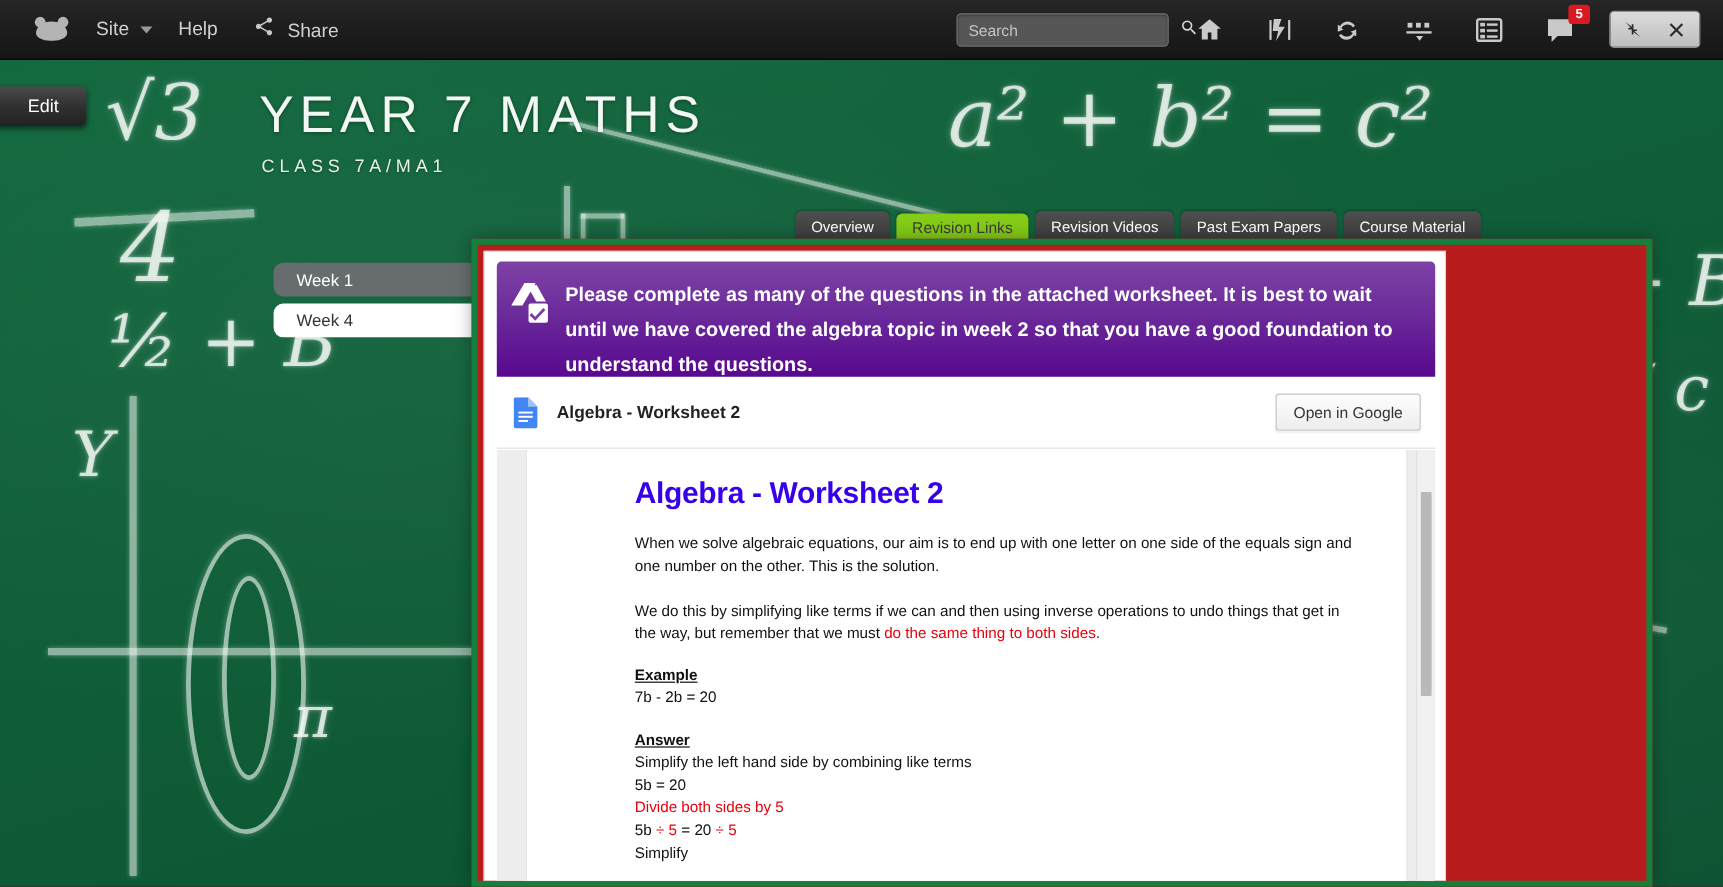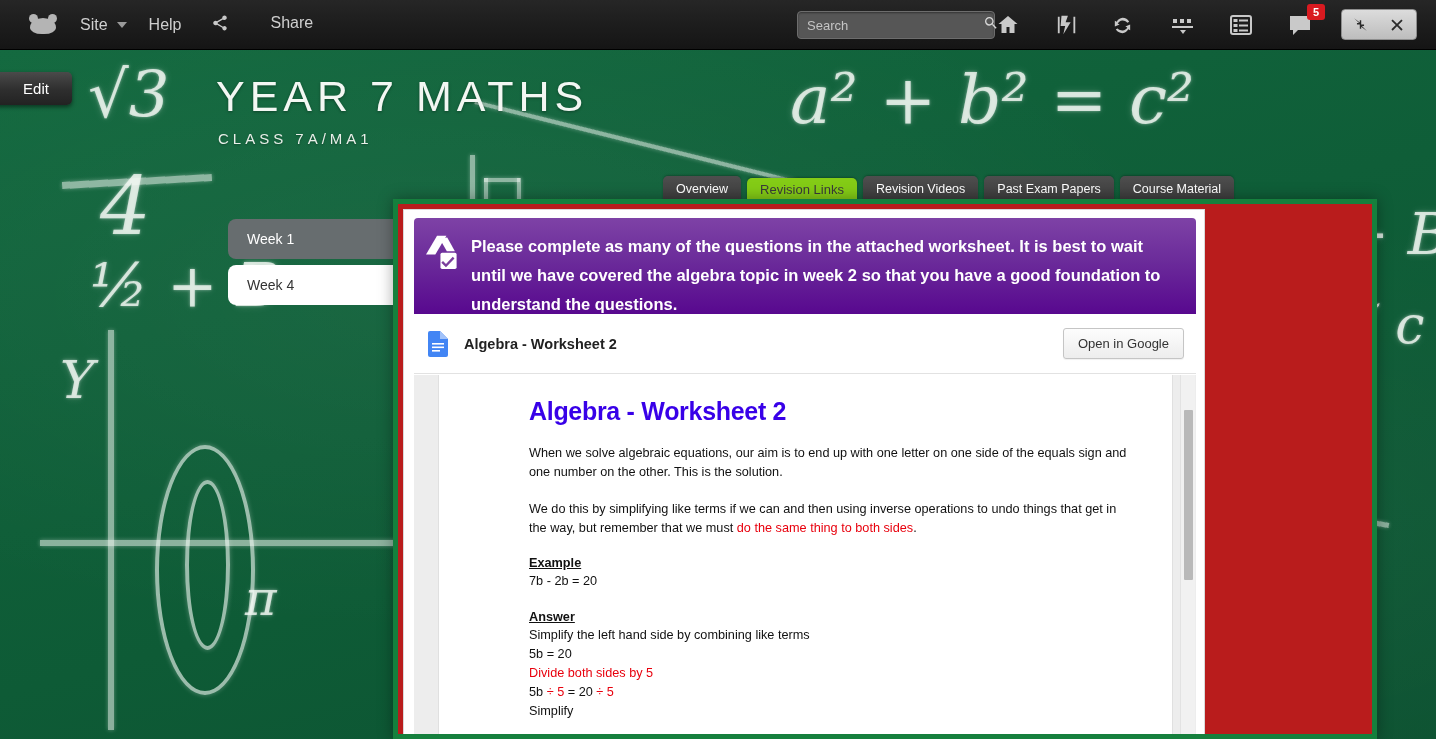--- a/index.html
+++ b/index.html
@@ -70,26 +70,26 @@
     color: #cfcfcf; font-size: 16px; margin-left: 22px;
     cursor: pointer;
   }
   #topbar .caret {
     width: 0; height: 0; margin-left: 9px;
     border-left: 5px solid transparent;
     border-right: 5px solid transparent;
     border-top: 6px solid #9a9a9a;
     cursor: pointer;
   }
-  #topbar .share-wrap { display: flex; align-items: flex-start; margin-left: 30px; cursor: pointer; gap: 31px; }
+  #topbar .share-wrap { display: flex; align-items: flex-end; margin-left: 30px; cursor: pointer; }
   #topbar .share-wrap .navtext { margin-left: 10px; }
 
   #searchbox {
     position: absolute; left: 797px; top: 11px;
-    width: 198px; height: 28px;
+    width: 177px; height: 28px;
     background: #565656;
     border: 1px solid #6d6d6d;
     border-radius: 4px;
     display: flex; align-items: center;
     box-shadow: inset 0 1px 2px rgba(0,0,0,0.4);
   }
   #searchbox input {
     flex: 1; background: transparent; border: none; outline: none;
     color: #e8e8e8; font-size: 13px; padding-left: 9px;
     font-family: "Liberation Sans", sans-serif;
@@ -171,21 +171,21 @@
   }
   .tab.active {
     background: #84cc16; color: #3a3a3a;
     height: 23px;
     font-size: 13px;
   }
 
   
   #weeks { position: absolute; left: 228px; top: 219px; z-index: 16; }
   .week {
-    width: 230px; height: 40px;
+    width: 230px; height: 28px;
     display: flex; align-items: center;
     padding-left: 19px;
     font-size: 14px;
     border-radius: 8px;
     margin-bottom: 6px;
     cursor: pointer;
   }
   .week.sel {
     background: rgba(110,110,115,0.93);
     color: #fff;

